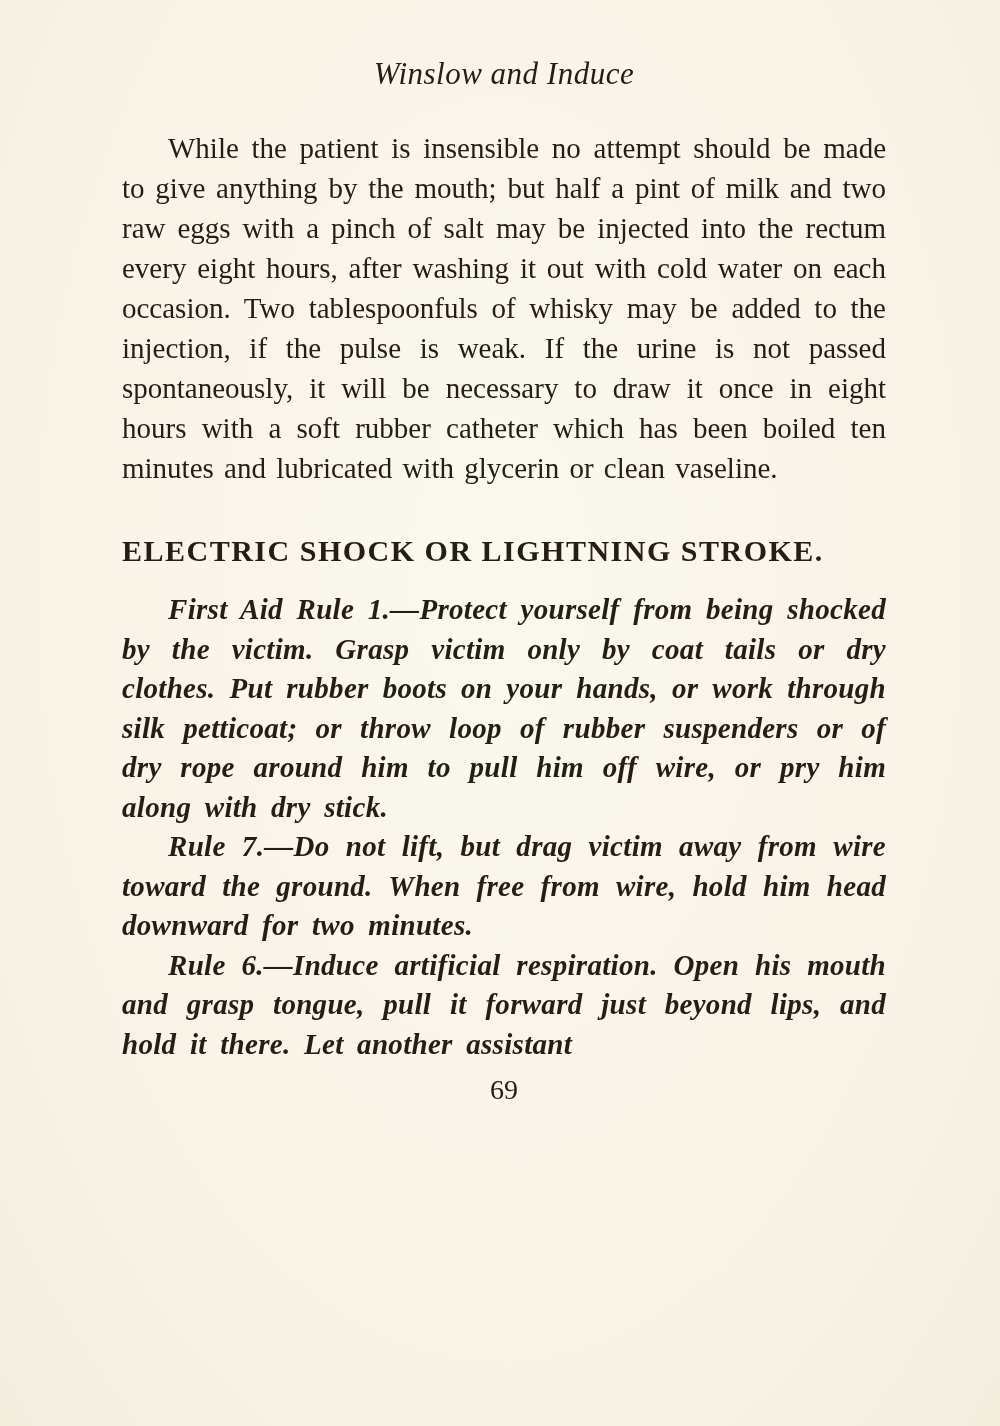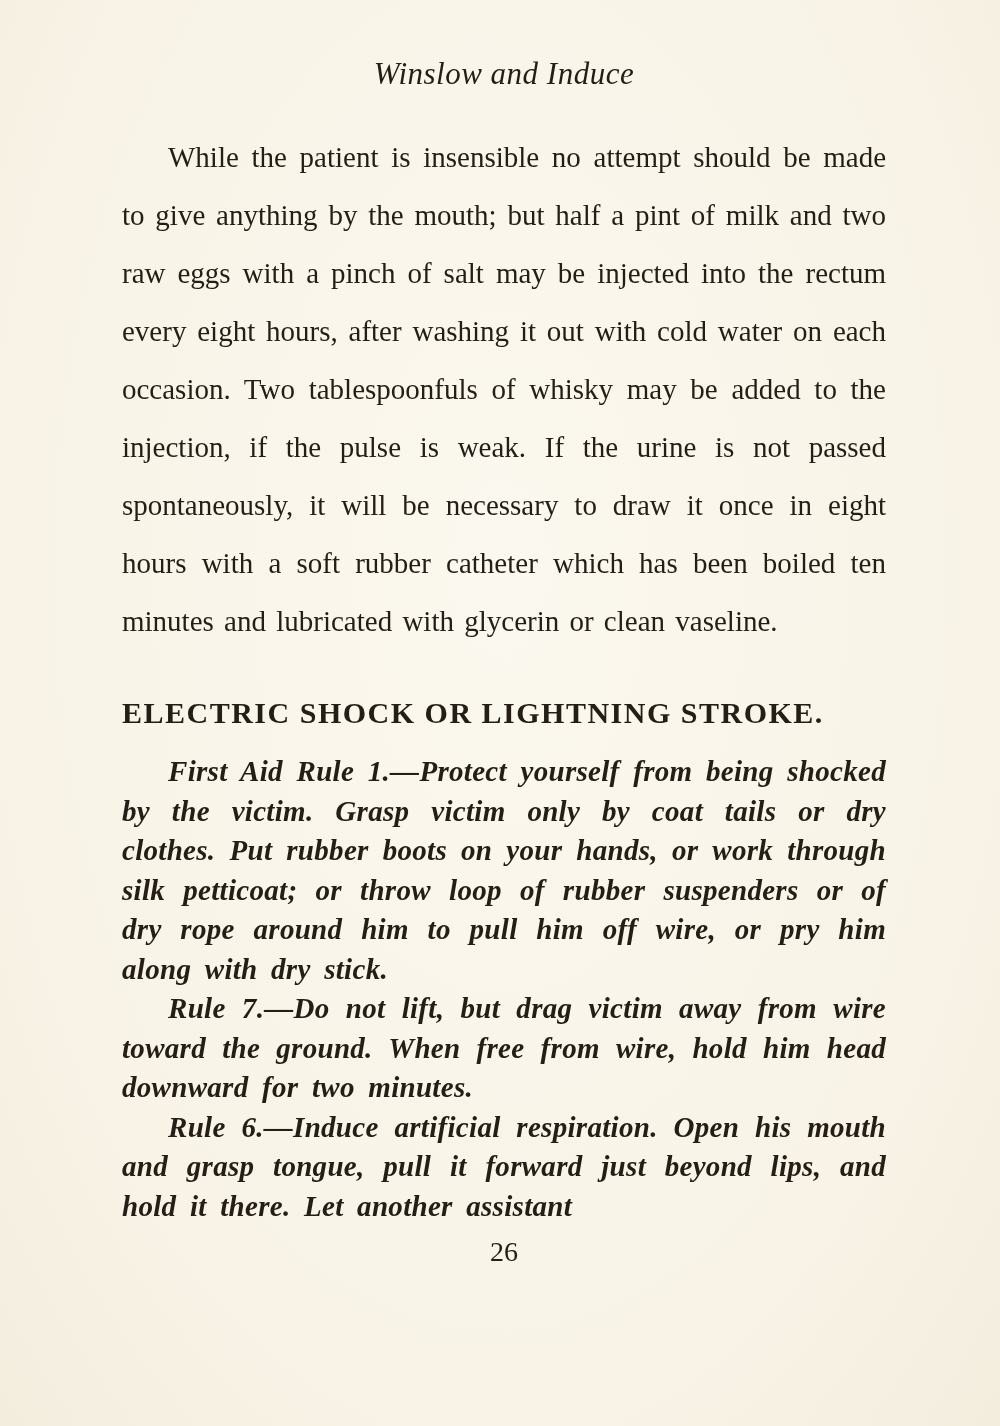--- a/index.html
+++ b/index.html
@@ -23,21 +23,21 @@
   .running-head {
     font-style: italic;
     font-size: 31px;
     text-align: center;
     margin: 0 0 36px 0;
     letter-spacing: 0.5px;
   }
   .body-para {
     margin: 0;
     font-size: 29px;
-    line-height: 58px;
+    line-height: 40px;
     text-align: justify;
     text-indent: 46px;
     word-spacing: 3px;
   }
   .body-para.italic {
     font-style: italic;
     word-spacing: 6px;
     letter-spacing: 0.3px;
     line-height: 39.5px;
     font-weight: bold;
@@ -67,15 +67,15 @@
 
   <h2 class="section-heading">ELECTRIC SHOCK OR LIGHTNING STROKE.</h2>
 
   <p class="body-para italic">First Aid Rule 1.—Protect yourself from being shocked by the victim. Grasp victim only by coat tails or dry clothes. Put rubber boots on your hands, or work through silk petticoat; or throw loop of rubber suspenders or of dry rope around him to pull him off wire, or pry him along with dry stick.</p>
 
   <p class="body-para italic">Rule 7.—Do not lift, but drag victim away from wire toward the ground. When free from wire, hold him head downward for two minutes.</p>
 
 
   <p class="body-para italic">Rule 6.—Induce artificial respiration. Open his mouth and grasp tongue, pull it forward just beyond lips, and hold it there. Let another assistant</p>
 
-  <div class="page-number">26</div>
+  <div class="page-number">69</div>
 
 </div>
 
 </body></html>

